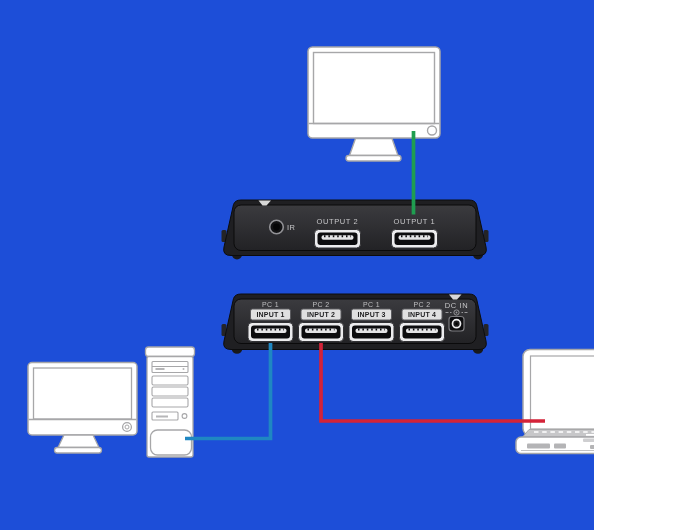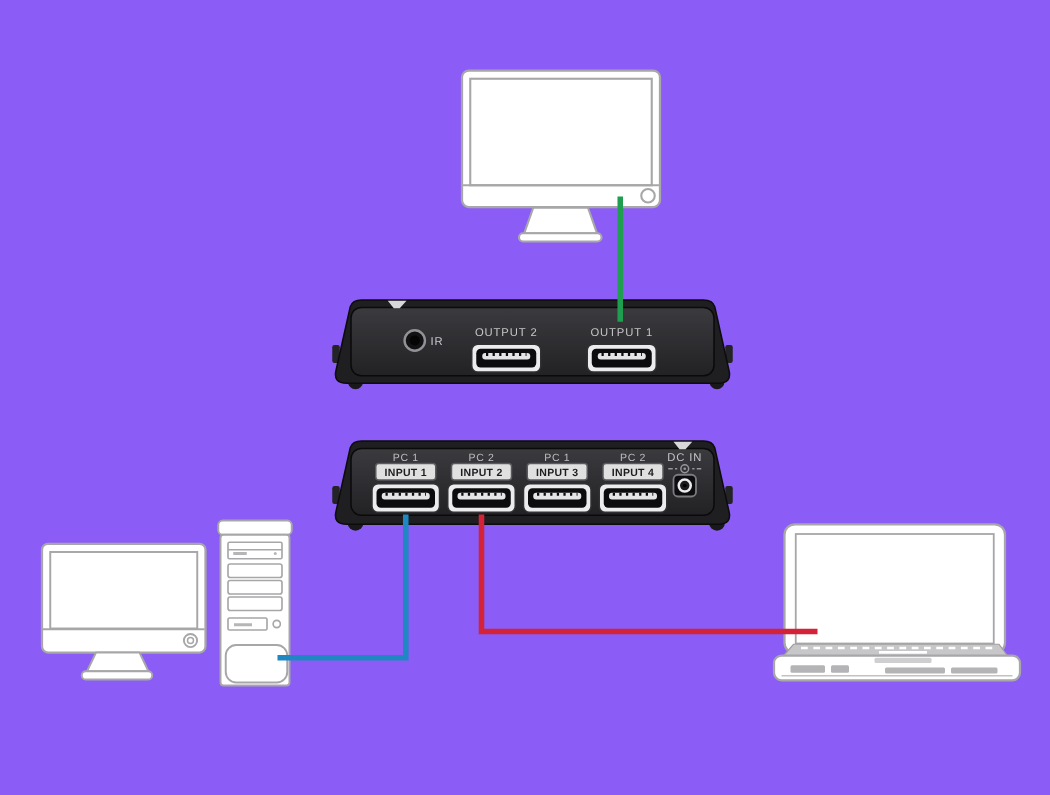--- a/index.html
+++ b/index.html
@@ -1,16 +1,16 @@
 <!DOCTYPE html>
 <html><head>
 <meta charset="utf-8">
 <style>
   html,body{margin:0;padding:0;background:#fff;}
-  .canvas{position:relative;width:700px;height:530px;background:#8b5cf6;overflow:hidden;}
+  .canvas{position:relative;width:594px;height:530px;background:#1d4ed8;overflow:hidden;}
   svg{display:block;}
   text{font-family:"Liberation Sans","DejaVu Sans",sans-serif;}
   .lbl{fill:#c6c6c8;font-size:7.5px;letter-spacing:0.6px;text-anchor:middle;}
   .lbl-start{fill:#c6c6c8;font-size:7.5px;letter-spacing:0.5px;text-anchor:start;}
   .pc{fill:#bfbfc1;font-size:7px;letter-spacing:0.4px;text-anchor:middle;}
   .inp{fill:#1d1d1f;font-size:7px;letter-spacing:0.2px;text-anchor:middle;font-weight:bold;}
   .lineart{stroke:#a7a7a9;fill:#ffffff;}
   .cable{fill:none;stroke-width:3.7;stroke-linecap:butt;stroke-linejoin:miter;}
 </style>
 </head>

